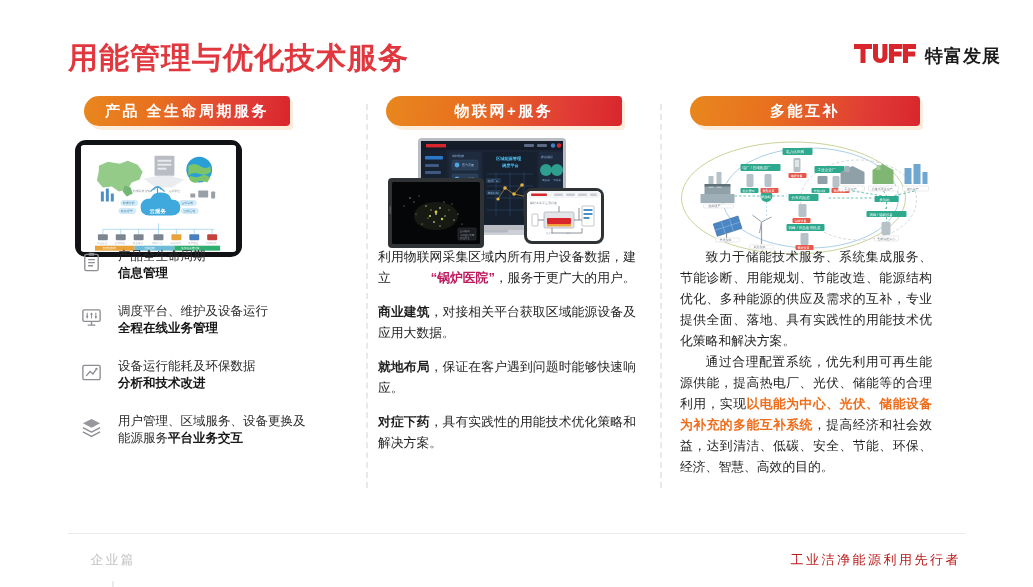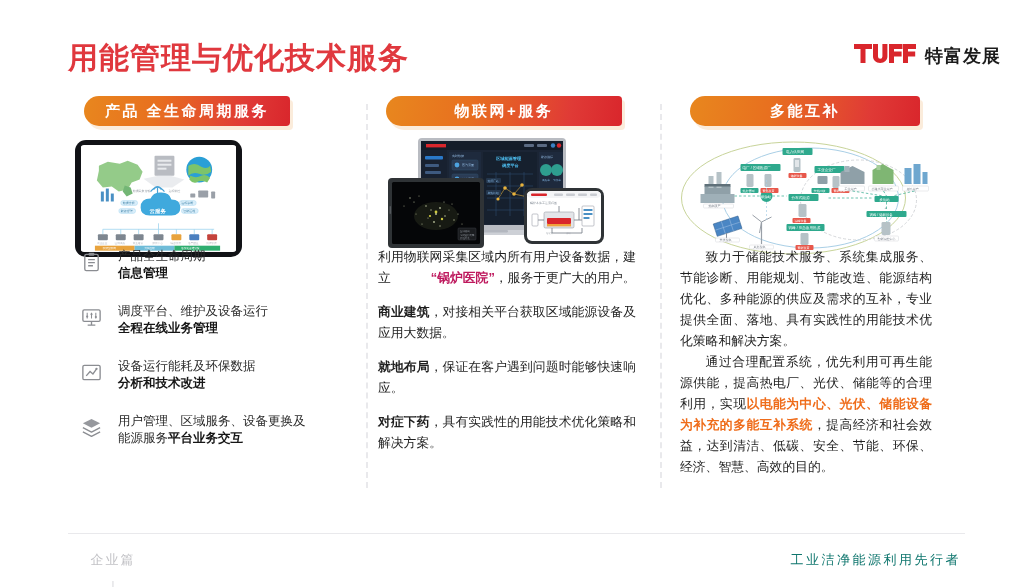--- a/index.html
+++ b/index.html
@@ -98,21 +98,21 @@
 
   
   .footer{position:absolute;left:0;bottom:0;width:1033px;height:62px;}
   .footer-rule{position:absolute;left:68px;top:8px;width:897px;height:1px;background:#e9e9ec;}
   .footer-nav{position:absolute;left:68px;top:26px;display:flex;align-items:center;gap:9px;font-size:13px;flex-direction:column;}
   .fnav{color:#c2c2c6;letter-spacing:2px;}
   .fnav.active{color:#e0383e;font-weight:bold;}
   .fsep{color:#dcdce0;}
   .footer-tag{
     position:absolute;right:72px;top:26px;
-    font-size:13px;color:#0f766e;letter-spacing:2.5px;white-space:nowrap;
+    font-size:13px;color:#b91c1c;letter-spacing:2.5px;white-space:nowrap;
   }
 </style>
 </head>
 <body>
 
 <div class="slide">
 
   <div class="header">
     <div class="page-title">用能管理与优化技术服务</div>
 

